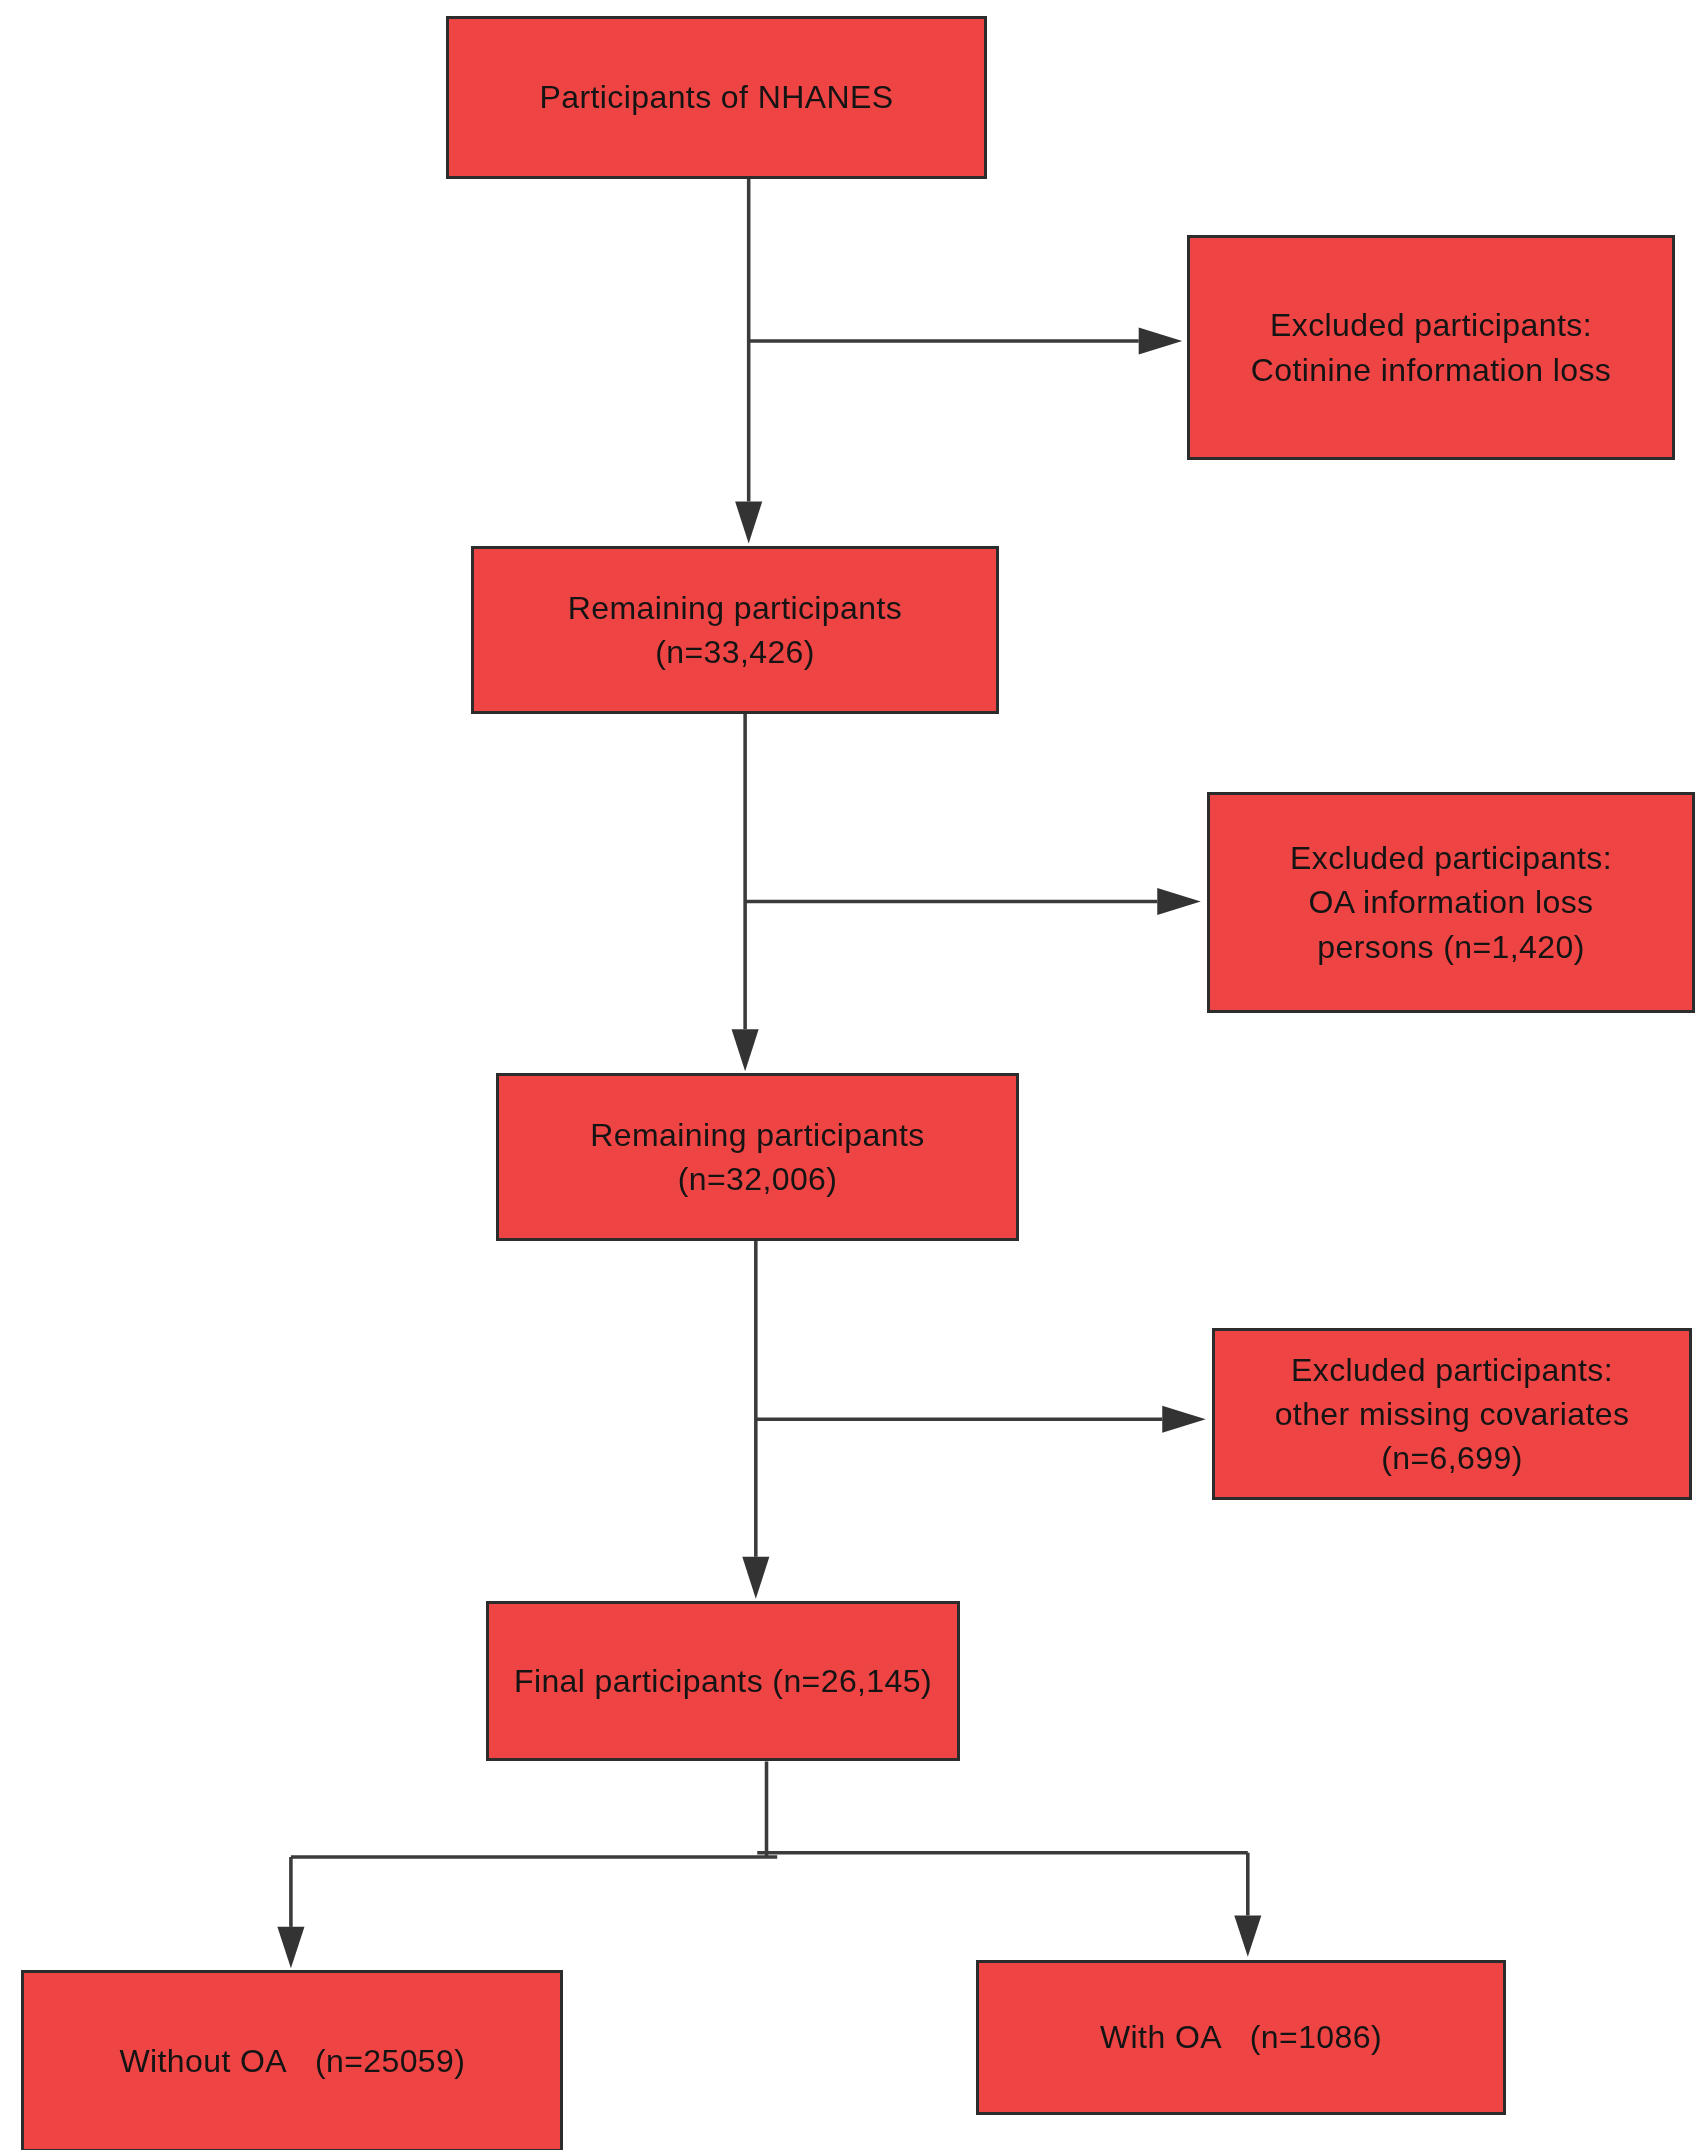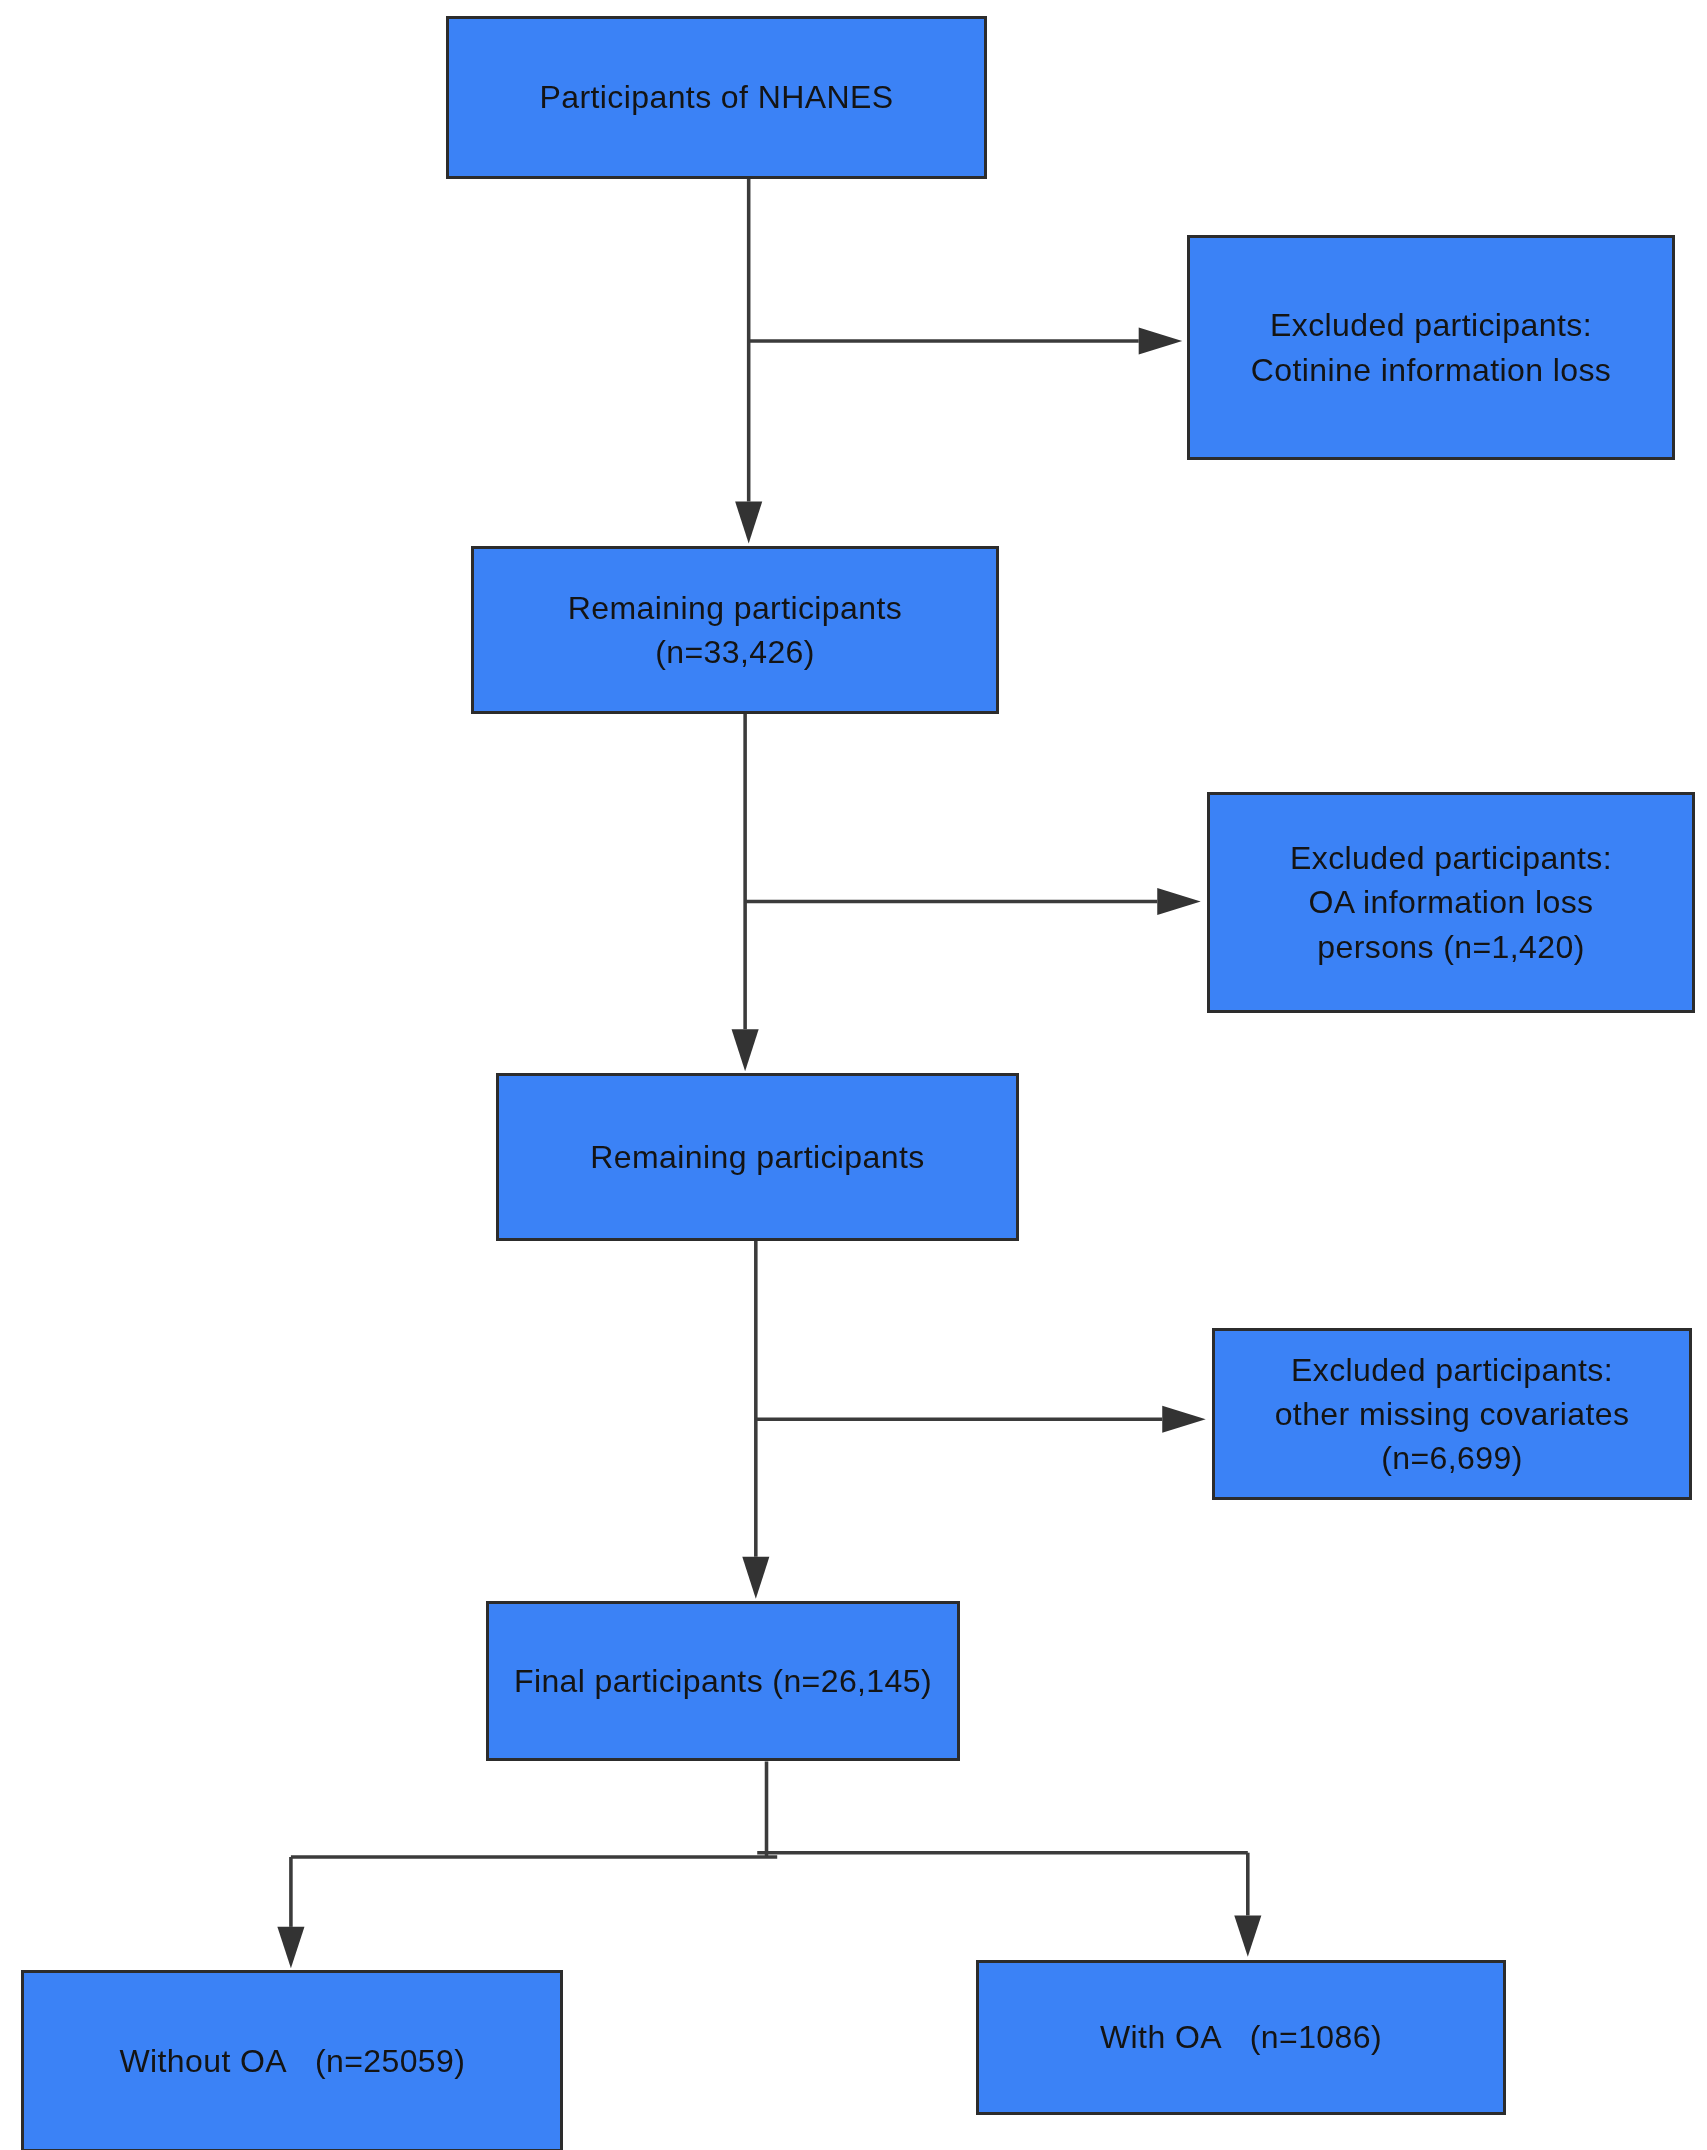--- a/index.html
+++ b/index.html
@@ -26,21 +26,21 @@
     stroke: #3b3b3b;
     stroke-width: 5;
   }
   .connector-layer polygon {
     fill: #333333;
     stroke: none;
   }
   .box {
     position: absolute;
     box-sizing: border-box;
-    background: #3b82f6;
+    background: #ef4444;
     border: 3.6px solid #2c2c2c;
     display: flex;
     flex-direction: column;
     justify-content: center;
     align-items: center;
     text-align: center;
     font-size: 32px;
     line-height: 1.38;
     letter-spacing: 0.4px;
     white-space: nowrap;
@@ -98,20 +98,21 @@
   </div>
 
   <div class="box" style="left:1207px; top:792px; width:488px; height:221px;">
     <div class="tline">Excluded participants:</div>
     <div class="tline">OA information loss</div>
     <div class="tline">persons (n=1,420)</div>
   </div>
 
   <div class="box" style="left:496px; top:1073px; width:523px; height:168px;">
     <div class="tline">Remaining participants</div>
+    <div class="tline">(n=32,006)</div>
   </div>
 
   <div class="box" style="left:1212px; top:1328px; width:480px; height:172px;">
     <div class="tline">Excluded participants:</div>
     <div class="tline">other missing covariates</div>
     <div class="tline">(n=6,699)</div>
   </div>
 
   <div class="box" style="left:486px; top:1601px; width:474px; height:160px;">
     <div class="tline">Final participants (n=26,145)</div>

